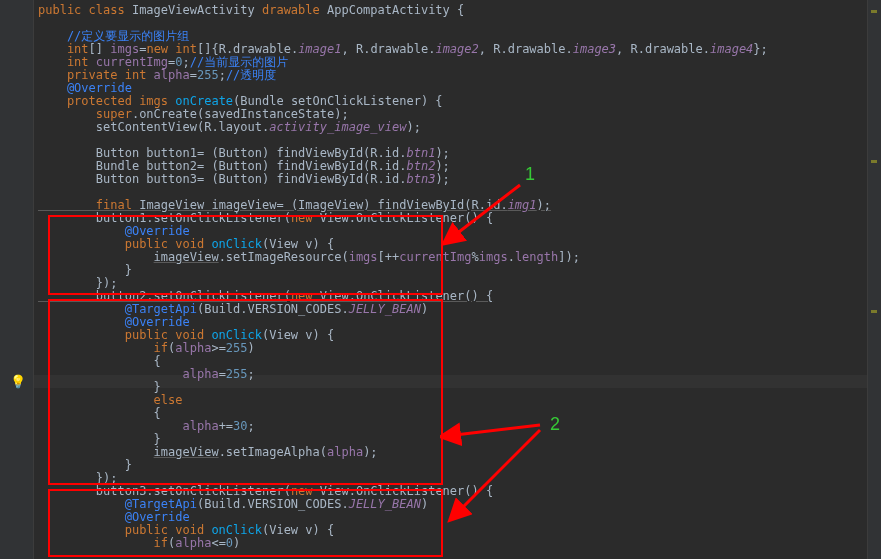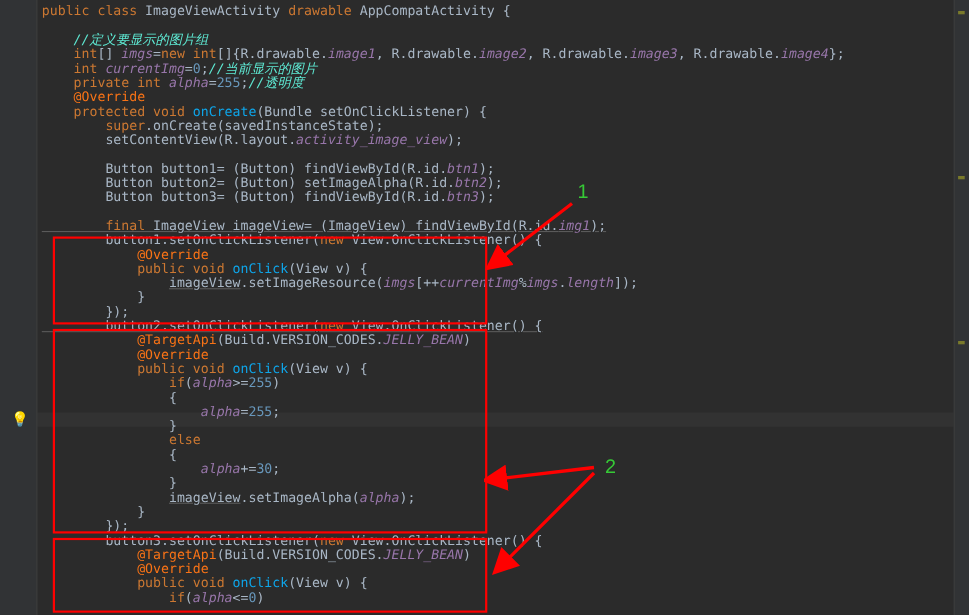--- a/index.html
+++ b/index.html
@@ -49,26 +49,26 @@
     background: #323232;
     top: 375px;
   }
   .code {
     position: absolute;
     left: 38px;
     top: 4px;
     white-space: pre;
   }
   .kw { color: #cc7832; }
-  .cmt { color: #5eead4; font-style: italic; }
+  .cmt { color: #3b82f6; }
   .num { color: #6897bb; }
-  .field { color: #9876aa; font-style: italic; }
-  .ann { color: #f97316; }
+  .field { color: #9876aa; }
+  .ann { color: #3b82f6; }
   .method { color: #0ea5e9; }
-  .ital { }
+  .ital { font-style: italic; }
   .uline { text-decoration: underline; text-decoration-color: #5a5a5a; }
 
   .red-box {
     position: absolute;
     border: 2px solid #ff0000;
     pointer-events: none;
   }
   .arrow-svg {
     position: absolute;
     pointer-events: none;
@@ -93,26 +93,26 @@
   <div class="right-marker" style="top:310px"></div>
 </div>
 
 <div class="code"><span><span class="kw">public class </span><span>ImageViewActivity </span><span class="kw">drawable </span><span>AppCompatActivity {</span></span>
 <span></span>
 <span><span class="cmt">    //定义要显示的图片组</span></span>
 <span><span class="kw">    int</span><span>[] </span><span class="field">imgs</span><span>=</span><span class="kw">new int</span><span>[]{R.drawable.</span><span class="field ital">image1</span><span>, R.drawable.</span><span class="field ital">image2</span><span>, R.drawable.</span><span class="field ital">image3</span><span>, R.drawable.</span><span class="field ital">image4</span><span>};</span></span>
 <span><span class="kw">    int </span><span class="field">currentImg</span><span>=</span><span class="num">0</span><span>;</span><span class="cmt">//当前显示的图片</span></span>
 <span><span class="kw">    private int </span><span class="field">alpha</span><span>=</span><span class="num">255</span><span>;</span><span class="cmt">//透明度</span></span>
 <span><span class="ann">    @Override</span></span>
-<span><span class="kw">    protected void </span><span class="method">onCreate</span><span>(Bundle setOnClickListener) {</span></span>
+<span><span class="kw">    protected imgs </span><span class="method">onCreate</span><span>(Bundle setOnClickListener) {</span></span>
 <span><span class="kw">        super</span><span>.onCreate(savedInstanceState);</span></span>
 <span><span>        setContentView(R.layout.</span><span class="field ital">activity_image_view</span><span>);</span></span>
 <span></span>
 <span><span>        Button button1= (Button) findViewById(R.id.</span><span class="field ital">btn1</span><span>);</span></span>
-<span><span>        Button button2= (Button) setImageAlpha(R.id.</span><span class="field ital">btn2</span><span>);</span></span>
+<span><span>        Bundle button2= (Button) findViewById(R.id.</span><span class="field ital">btn2</span><span>);</span></span>
 <span><span>        Button button3= (Button) findViewById(R.id.</span><span class="field ital">btn3</span><span>);</span></span>
 <span></span>
 <span><span class="kw uline">        final </span><span class="uline">ImageView </span><span class="uline">imageView</span><span class="uline">= (ImageView) findViewById(R.id.</span><span class="field ital uline">img1</span><span class="uline">);</span></span>
 <span><span>        button1.setOnClickListener(</span><span class="kw">new </span><span>View.OnClickListener() {</span></span>
 <span><span class="ann">            @Override</span></span>
 <span><span class="kw">            public void </span><span class="method">onClick</span><span>(View v) {</span></span>
 <span><span>                </span><span class="uline">imageView</span><span>.setImageResource(</span><span class="field">imgs</span><span>[++</span><span class="field">currentImg</span><span>%</span><span class="field">imgs</span><span>.</span><span class="field">length</span><span>]);</span></span>
 <span>            }</span>
 <span>        });</span>
 <span><span class="uline">        button2.setOnClickListener(</span><span class="kw uline">new </span><span class="uline">View.OnClickListener() {</span></span>

